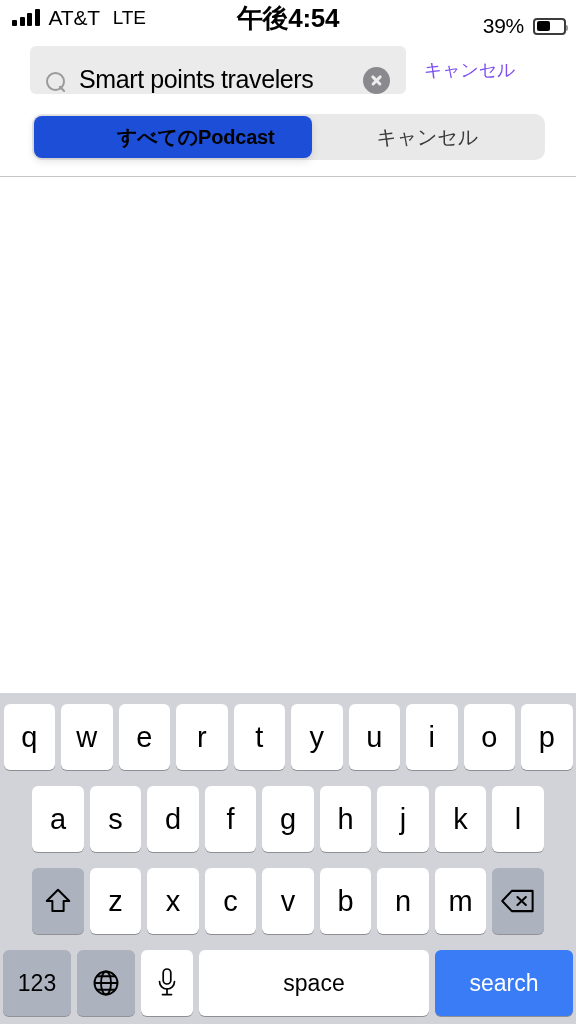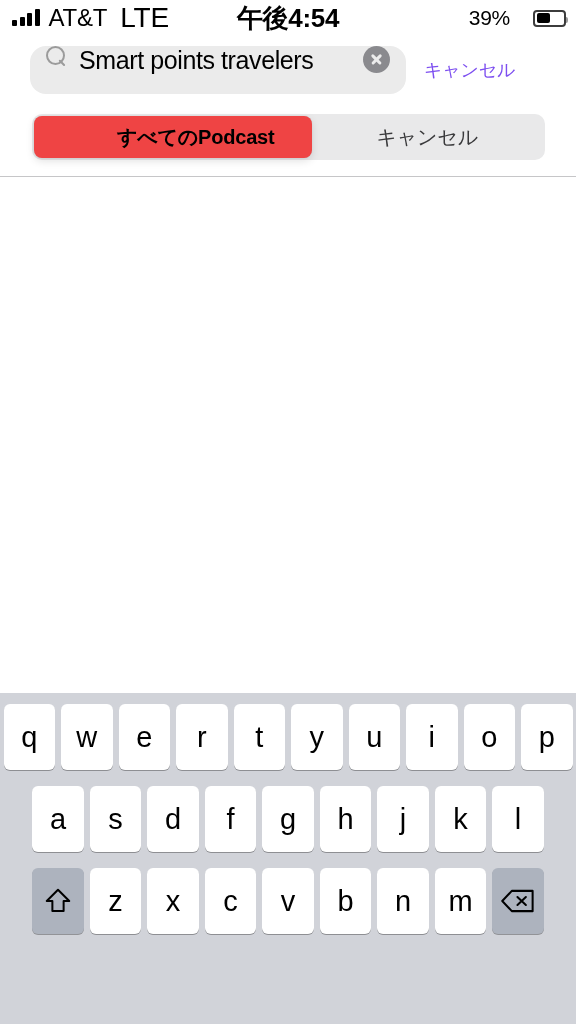--- a/index.html
+++ b/index.html
@@ -17,42 +17,42 @@
     position: absolute; top: 0; left: 0; width: 576px; height: 36px;
     display: flex; align-items: center; color: #000;
   }
   .sb-left { position: absolute; left: 12px; top: 0; height: 36px; display: flex; align-items: center; gap: 9px; }
   .signal { display: flex; align-items: flex-end; gap: 2.5px; height: 16px; }
   .signal i { display: block; width: 5px; background: #000; border-radius: 1px; }
   .signal i:nth-child(1) { height: 6px; }
   .signal i:nth-child(2) { height: 9px; }
   .signal i:nth-child(3) { height: 13px; }
   .signal i:nth-child(4) { height: 17px; }
-  .carrier { font-size: 24px; letter-spacing: -0.2px; }
-  .radio { font-size: 28px; letter-spacing: -0.2px; margin-left: 4px; }
+  .carrier { font-size: 21px; letter-spacing: -0.2px; }
+  .radio { font-size: 19px; letter-spacing: -0.2px; margin-left: 4px; }
   .sb-center {
     position: absolute; left: 0; right: 0; top: 0; height: 36px;
     display: flex; align-items: center; justify-content: center;
     font-size: 26px; font-weight: 600; letter-spacing: -0.3px;
   }
-  .sb-right { position: absolute; right: 10px; top: 0; height: 36px; display: flex; align-items: center; gap: 23px; }
+  .sb-right { position: absolute; right: 10px; top: 8px; height: 36px; display: flex; align-items: center; gap: 9px; }
   .batt-pct { font-size: 21px; letter-spacing: -0.3px; }
   .batt { position: relative; width: 33px; height: 17px; border: 2px solid #3c3c3c; border-radius: 4px; }
   .batt-fill { position: absolute; left: 1.5px; top: 1.5px; bottom: 1.5px; width: 45%; background: #000; border-radius: 2px; }
   .batt-cap { position: absolute; right: -4px; top: 5px; width: 2.5px; height: 6px; background: #9a9a9a; border-radius: 0 2px 2px 0; }
 
   
   .searchrow {
     position: absolute; top: 46px; left: 0; width: 576px; height: 52px;
     display: flex; align-items: center;
   }
   .searchfield {
     position: absolute; left: 30px; top: 0; width: 376px; height: 48px;
-    background: #ebebeb; border-radius: 16px;
-    display: flex; align-items: flex-start;
+    background: #ebebeb; border-radius: 6px;
+    display: flex; align-items: flex-end;
   }
   .mag { width: 22px; height: 22px; margin-left: 16px; flex: none; position: relative; }
   .mag::before {
     content: ""; position: absolute; left: 0; top: 0;
     width: 15px; height: 15px; border: 2.4px solid #9b9b9b; border-radius: 50%;
   }
   .mag::after {
     content: ""; position: absolute; left: 13px; top: 13px;
     width: 8px; height: 2.4px; background: #9b9b9b; border-radius: 2px;
     transform: rotate(45deg); transform-origin: left center;
@@ -81,21 +81,21 @@
   
   .segwrap {
     position: absolute; left: 32px; top: 114px; width: 513px; height: 46px;
     background: #e9e9ea; border-radius: 10px; display: flex; padding: 2px;
   }
   .seg {
     flex: 1; display: flex; align-items: center; justify-content: center;
     font-size: 20px; border-radius: 8px; letter-spacing: -0.2px; color: #3a3a3c;
   }
   .seg.active {
-    background: #ef4444; color: #000; font-weight: 700;
+    background: #1d4ed8; color: #000; font-weight: 700;
     box-shadow: 0 3px 8px rgba(0,0,0,0.12), 0 0 1px rgba(0,0,0,0.16);
     padding-left: 46px;
   }
   .divider { position: absolute; left: 0; top: 176px; width: 576px; height: 1px; background: #c6c6c8; }
 
   
   .content { position: absolute; left: 0; top: 177px; width: 576px; height: 516px; background: #fff; }
 
   
   .keyboard {
@@ -217,15 +217,34 @@
       <div class="key">n</div>
       <div class="key">m</div>
       <div class="key gray wide">
         <svg class="ic del-ic" viewBox="0 0 32 24" fill="none" stroke="#000" stroke-width="1.8" stroke-linejoin="round" stroke-linecap="round">
           <path d="M10.5 3 L29 3 L29 21 L10.5 21 L2 12 Z"></path>
           <path d="M15.5 8.5 L23 15.5 M23 8.5 L15.5 15.5"></path>
         </svg>
       </div>
     </div>
 
+    <div class="krow r4">
+      <div class="key gray num">123</div>
+      <div class="key gray globe">
+        <svg class="ic globe-ic" viewBox="0 0 24 24" fill="none" stroke="#000" stroke-width="1.5">
+          <circle cx="12" cy="12" r="9.2"></circle>
+          <ellipse cx="12" cy="12" rx="4" ry="9.2"></ellipse>
+          <path d="M2.9 12 H21.1 M4.4 6.6 H19.6 M4.4 17.4 H19.6"></path>
+        </svg>
+      </div>
+      <div class="key mic">
+        <svg class="ic mic-ic" viewBox="0 0 22 32" fill="none" stroke="#000" stroke-width="1.7" stroke-linecap="round">
+          <rect x="7.2" y="2" width="7.6" height="15" rx="3.8"></rect>
+          <path d="M3.5 14.5 a7.5 7.5 0 0 0 15 0"></path>
+          <path d="M11 22 L11 27 M6.5 27.6 L15.5 27.6"></path>
+        </svg>
+      </div>
+      <div class="key space">space</div>
+      <div class="key search">search</div>
+    </div>
 
   </div>
 </div>
 
 </body></html>

